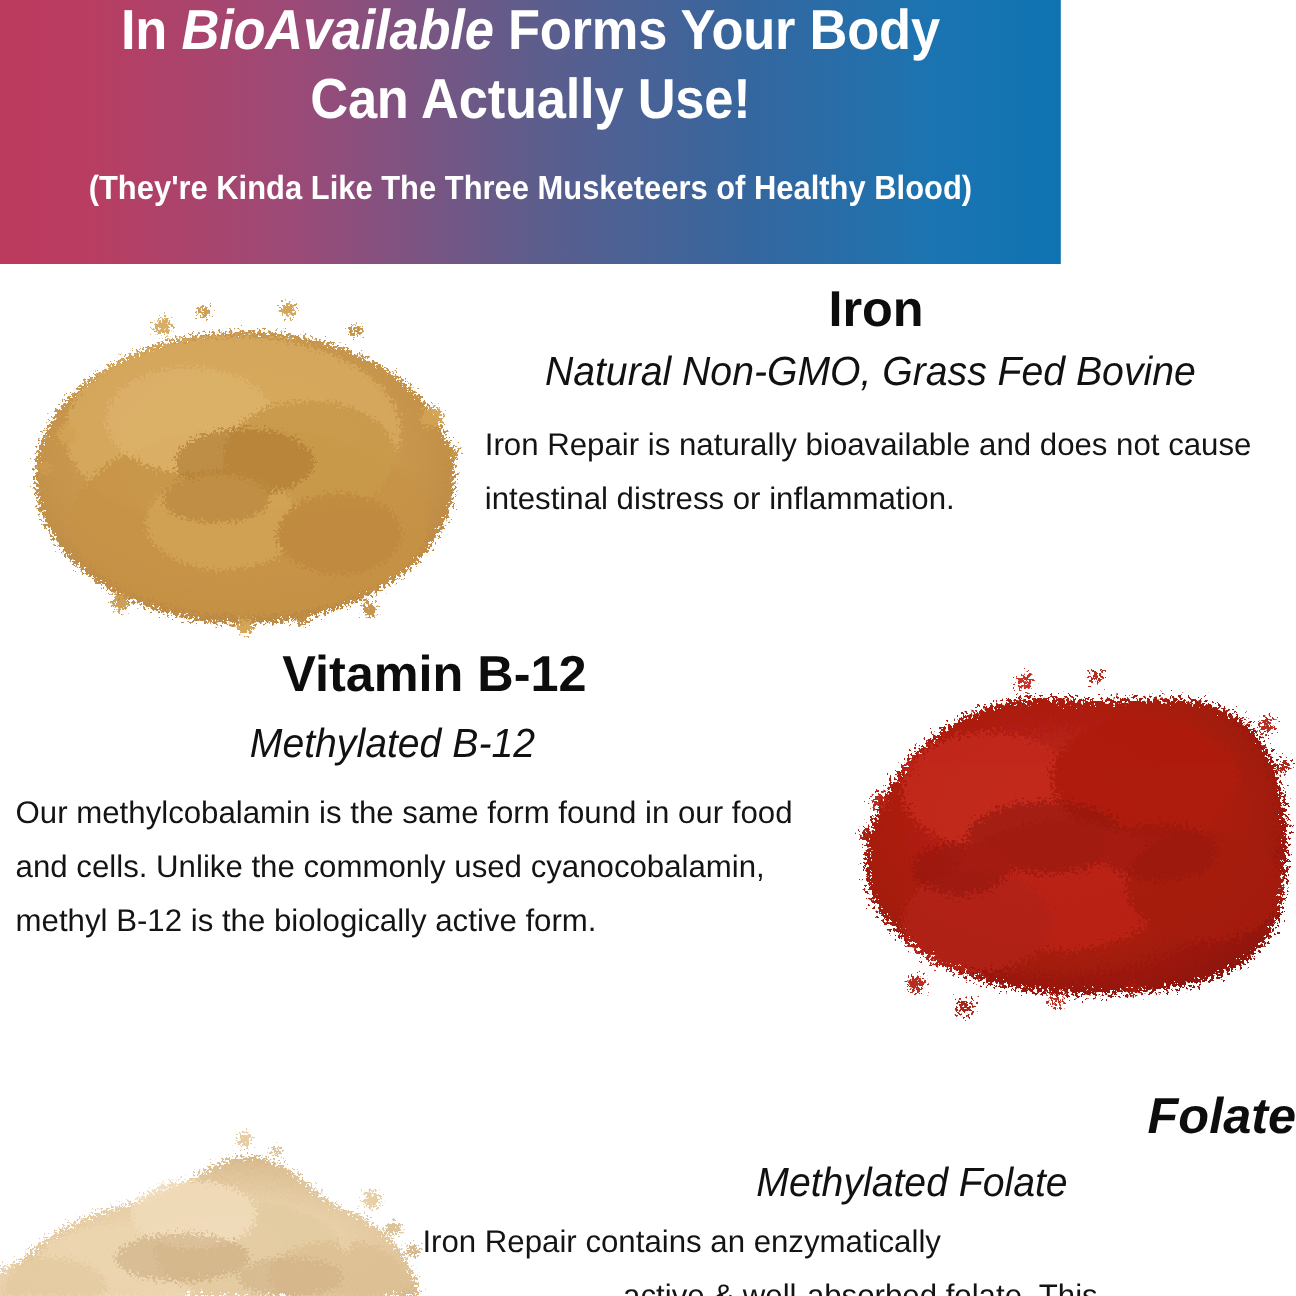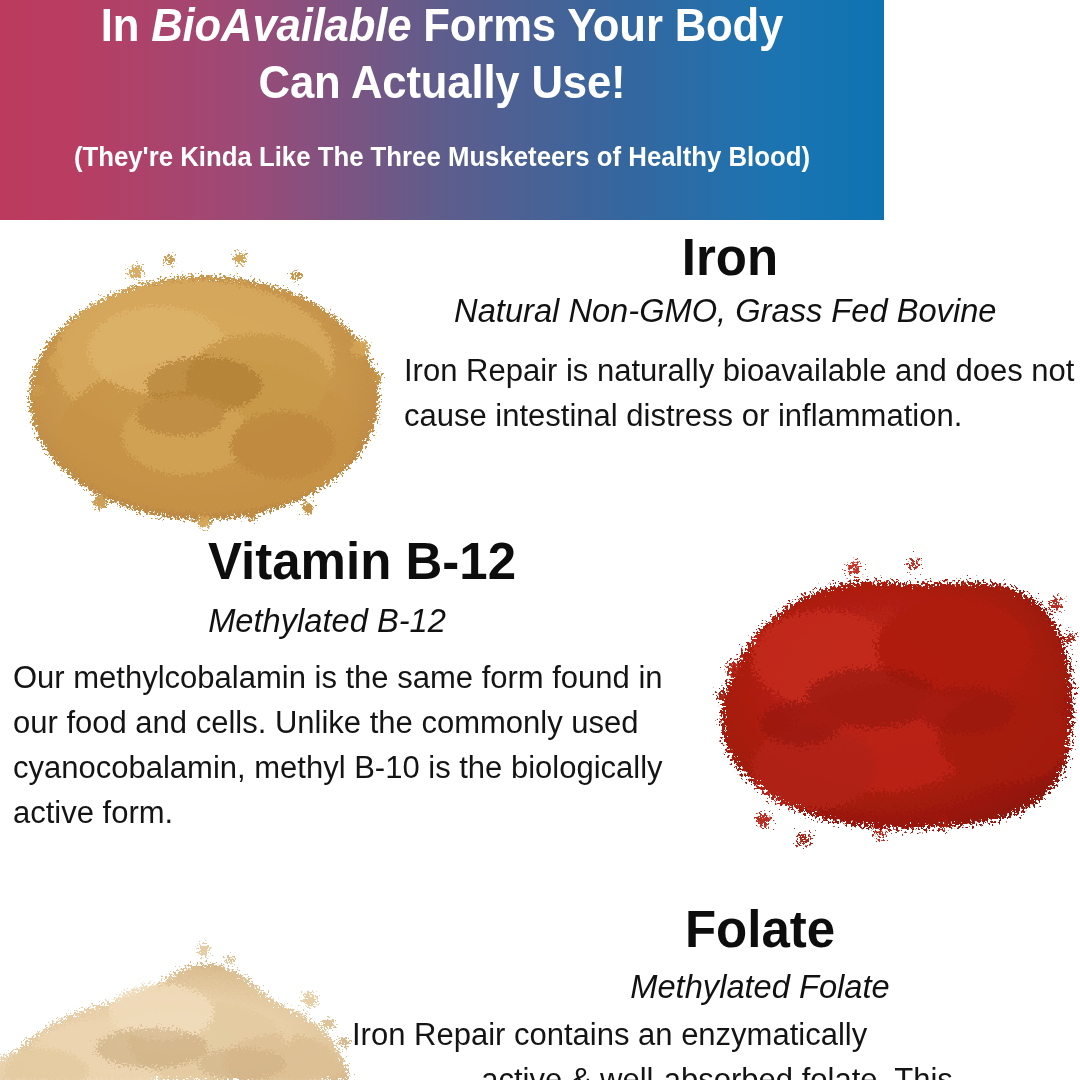--- a/index.html
+++ b/index.html
@@ -62,53 +62,53 @@
     transform: scaleX(0.92);
     transform-origin: 50% 0;
     white-space: nowrap;
   }
 
   
   .sec-title {
     position: absolute;
     font-weight: bold;
     color: #0d0d0d;
-    font-size: 51px;
+    font-size: 42px;
     line-height: 48px;
     white-space: nowrap;
   }
   .sec-sub {
     position: absolute;
     font-style: italic;
     color: #111111;
     font-size: 34px;
     line-height: 40px;
     white-space: nowrap;
     transform: scaleX(0.96);
   }
   .sec-body {
     position: absolute;
     color: #141414;
-    font-size: 31px;
+    font-size: 26px;
     line-height: 45px;
   }
   .sec-body p { margin: 0; }
 
   
   #iron-title  { left: 0; right: 0; top: 234px; text-align: center; padding-left: 380px; }
   #iron-sub    { left: 0; right: 0; top: 290px; text-align: center; padding-left: 386px; }
   #iron-body   { left: 404px; top: 348px; width: 672px; }
 
   
   #b12-title   { left: 0; top: 538px; width: 660px; text-align: center; padding-left: 32px; }
   #b12-sub     { left: 0; top: 600px; width: 654px; text-align: center; }
   #b12-body    { left: 13px; top: 655px; width: 690px; }
 
   
-  #fol-title   { left: 440px; top: 906px; width: 640px; text-align: center; }
+  #fol-title   { left: 440px; top: 906px; width: 640px; text-align: right; font-style: italic; }
   #fol-sub     { left: 440px; top: 966px; width: 640px; text-align: center; }
   #fol-body    { left: 352px; top: 1012px; width: 730px; }
 
   
   .powder {
     position: absolute;
     overflow: hidden;
   }
   #img-iron    { left: 8px;   top: 230px; width: 392px; height: 312px; }
   #img-b12     { left: 704px; top: 548px; width: 376px; height: 330px; }
@@ -231,21 +231,21 @@
       <circle cx="176" cy="286" r="5" fill="#bb2415"></circle>
       <circle cx="240" cy="276" r="6" fill="#a51b0f"></circle>
       <circle cx="296" cy="252" r="5" fill="#97170d"></circle>
     </g>
   </svg>
 </div>
 
 <div class="sec-title" id="b12-title">Vitamin B-12</div>
 <div class="sec-sub" id="b12-sub">Methylated B-12</div>
 <div class="sec-body" id="b12-body">
-  <p>Our methylcobalamin is the same form found in our food and cells. Unlike the commonly used cyanocobalamin, methyl B-10 is the biologically active form.</p>
+  <p>Our methylcobalamin is the same form found in our food and cells. Unlike the commonly used cyanocobalamin, methyl B-12 is the biologically active form.</p>
 </div>
 
 <div class="powder" id="img-folate">
   <svg viewBox="0 0 372 142" preserveAspectRatio="none" aria-hidden="true">
     <defs>
       <radialGradient id="gFol" cx="50%" cy="62%" r="70%">
         <stop offset="0%" stop-color="#f1ddbd"></stop>
         <stop offset="45%" stop-color="#e8cfa8"></stop>
         <stop offset="80%" stop-color="#dcbf93"></stop>
         <stop offset="100%" stop-color="#cfae80"></stop>

